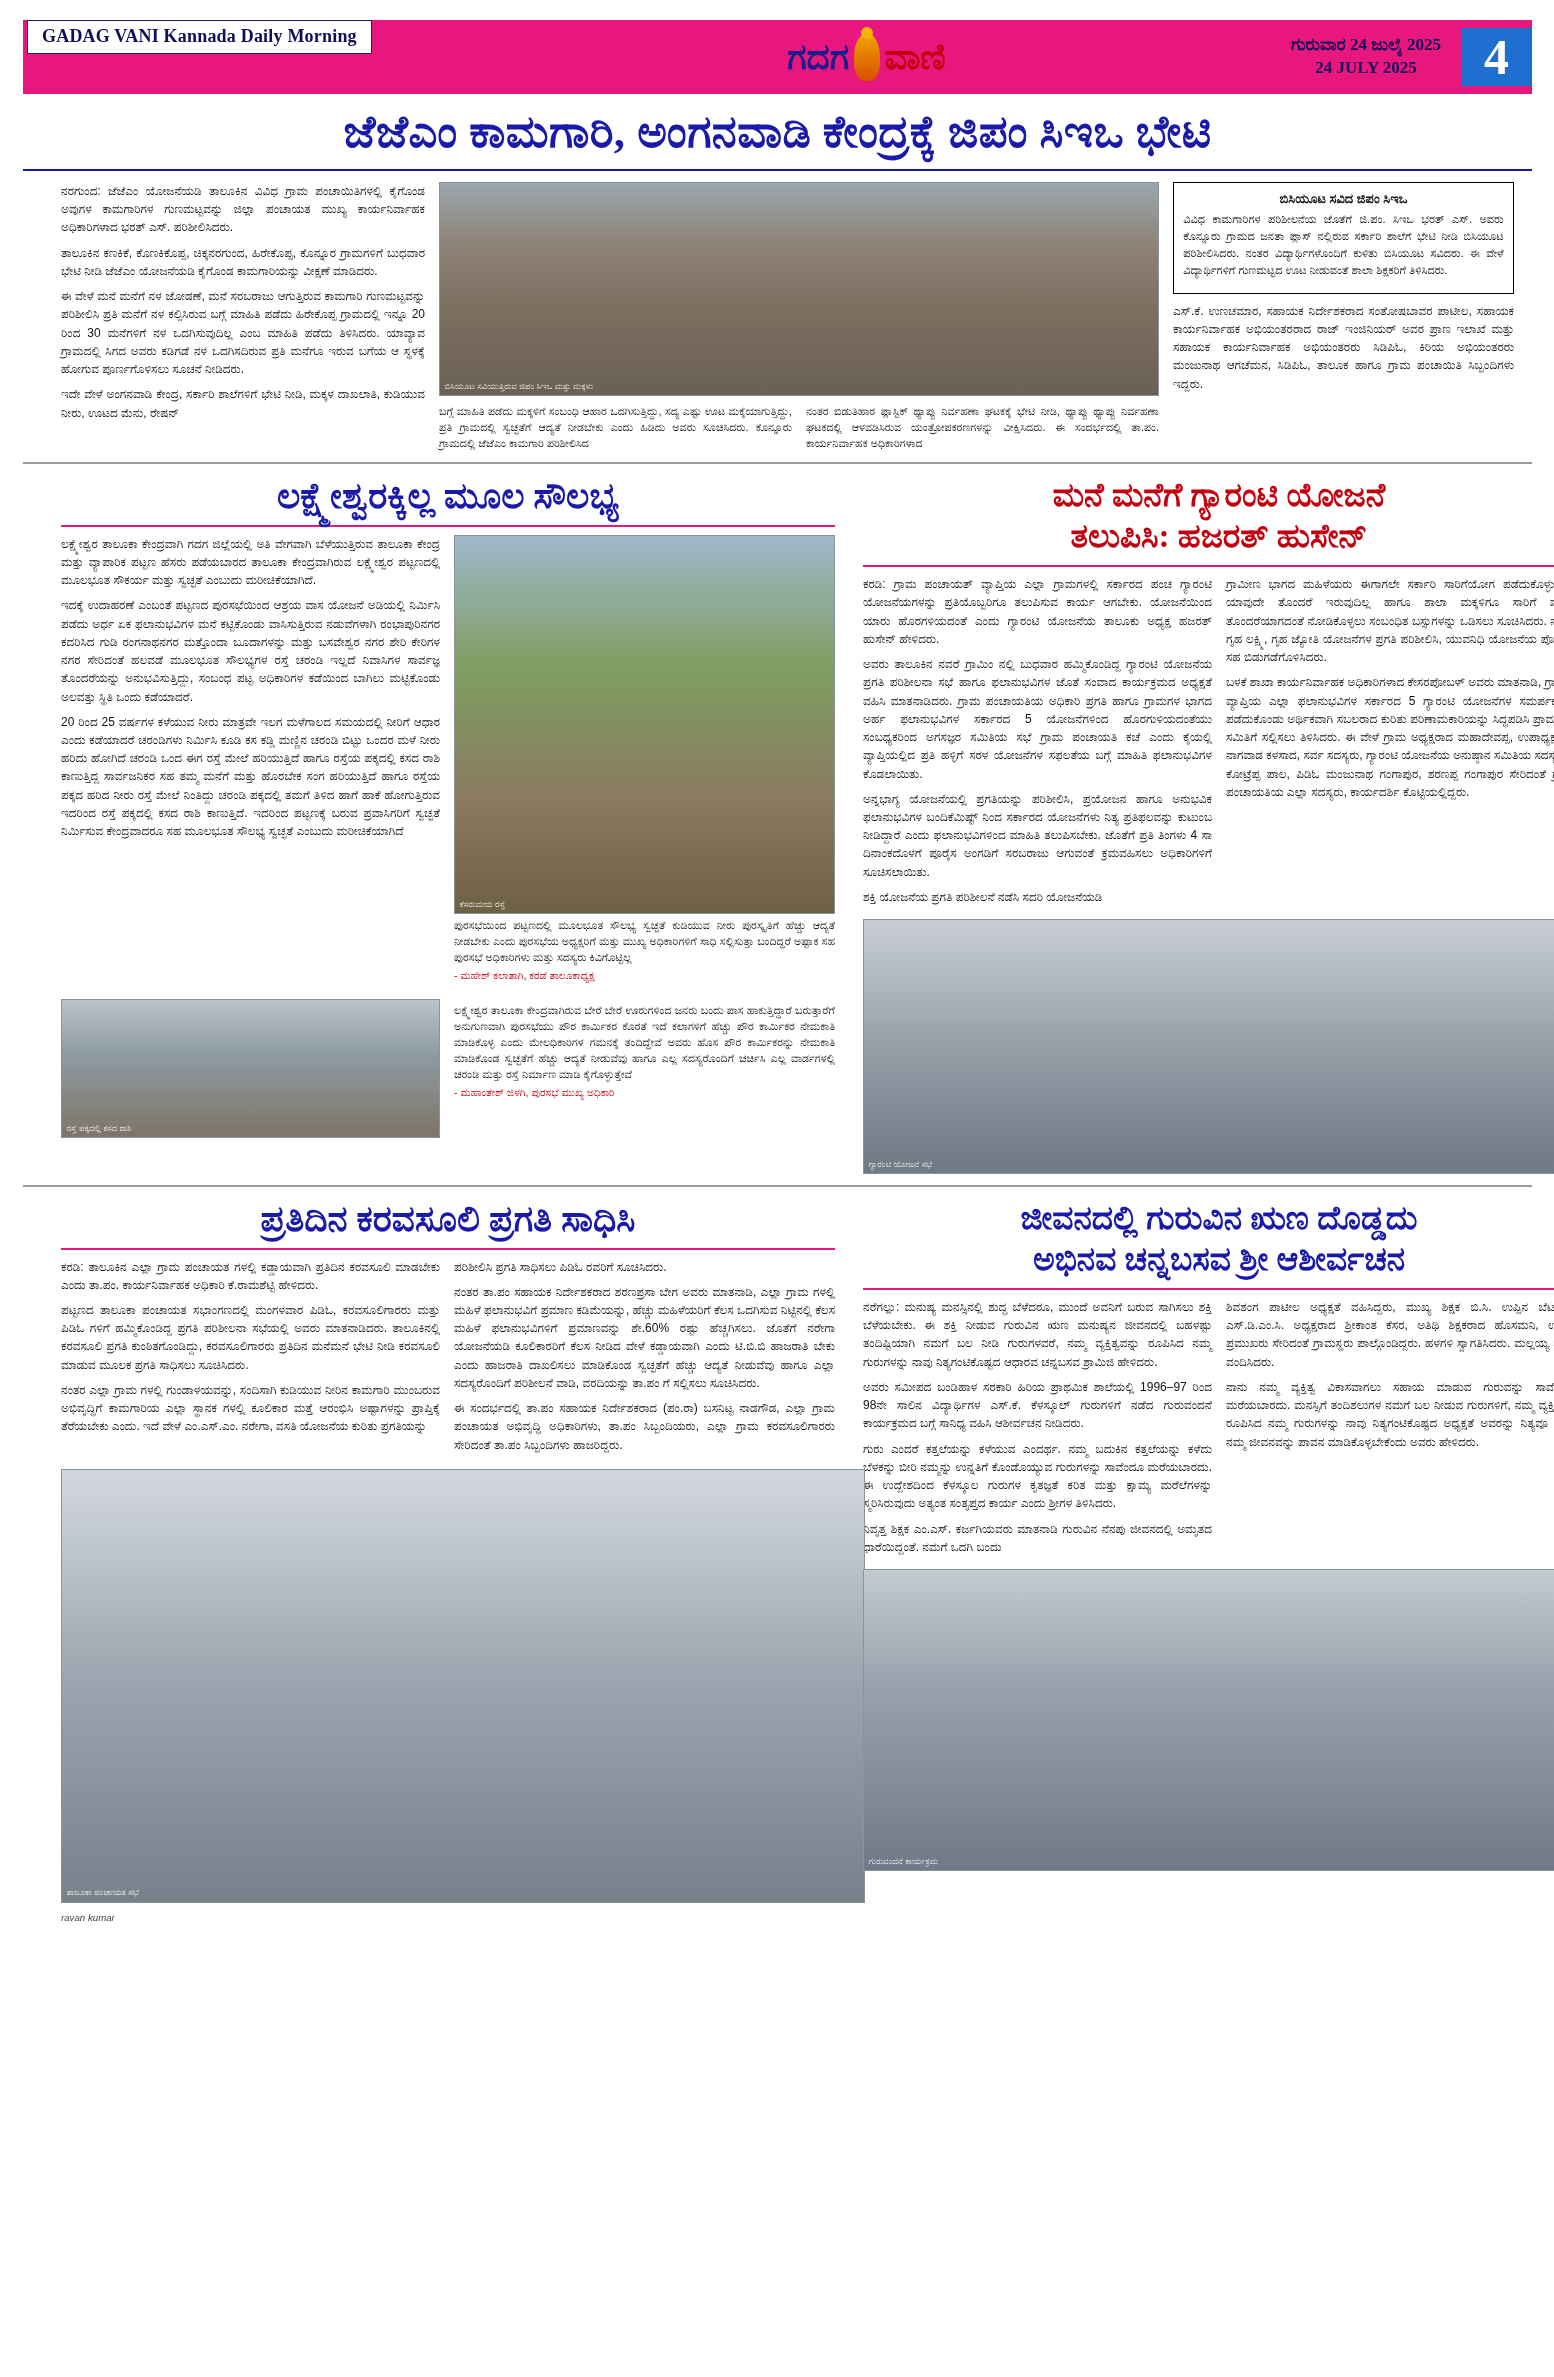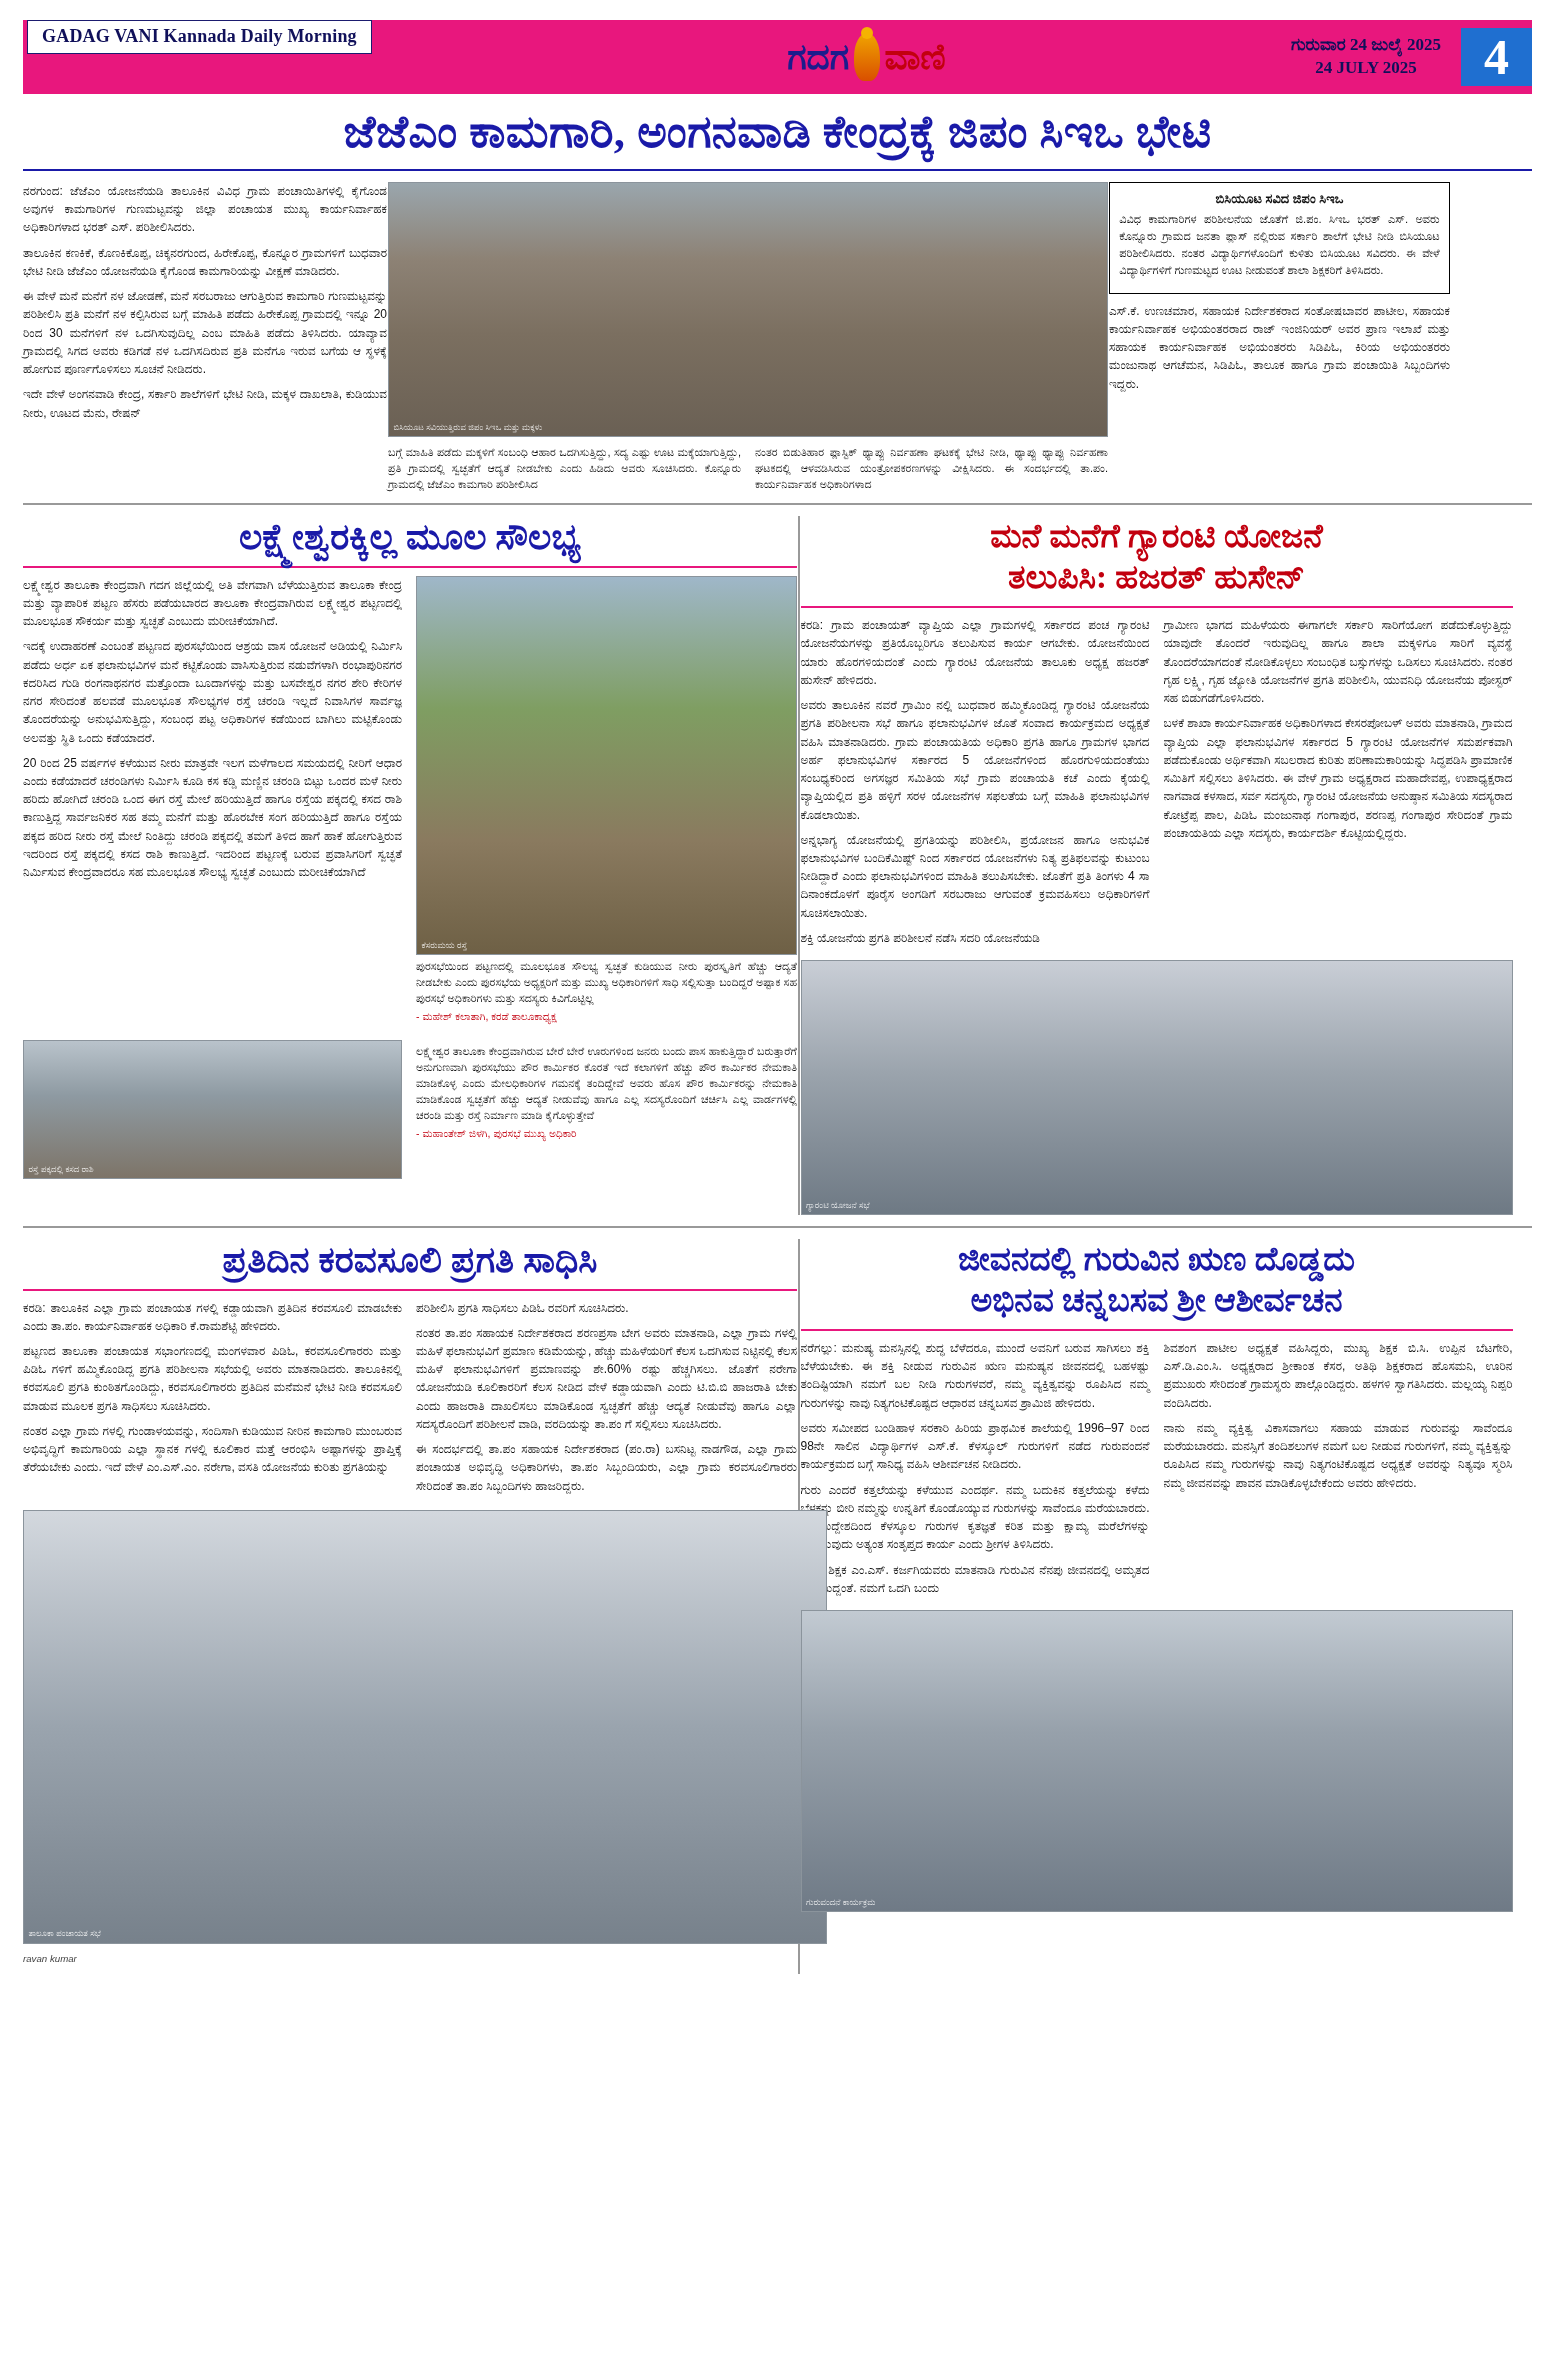--- a/index.html
+++ b/index.html
@@ -116,21 +116,21 @@
     font-weight: bold;
     padding: 12.4px 0 9.3px 0;
     font-family: "Liberation Serif", serif;
     letter-spacing: 0.4px;
   }
   .rule-thin { height:2.3px; background:#1a1aa8; margin-bottom: 11px;}
   .rule-grey { height:1.5px; background:#999; margin:11px 0;}
   .rule-pink { height:2.3px; background:#e8177d; margin:7.7px 0;}
 
   
-  .cols { display:flex; gap:1px; }
+  .cols { display:flex; gap:14px;margin-left:38px; }
   .col { }
   p.body {
     font-size: 12px;
     line-height: 1.52;
     text-align: justify;
     margin: 0 0 7px 0;
     color:#111;
   }
   .cap {
     font-size: 11px;
@@ -210,21 +210,21 @@
   <div class="cols">
 
     <div class="col" style="width:364px">
       <p class="body">ನರಗುಂದ: ಜೆಜೆಎಂ ಯೋಜನೆಯಡಿ ತಾಲೂಕಿನ ವಿವಿಧ ಗ್ರಾಮ ಪಂಚಾಯಿತಿಗಳಲ್ಲಿ ಕೈಗೊಂಡ ಅವುಗಳ ಕಾಮಗಾರಿಗಳ ಗುಣಮಟ್ಟವನ್ನು ಜಿಲ್ಲಾ ಪಂಚಾಯತ ಮುಖ್ಯ ಕಾರ್ಯನಿರ್ವಾಹಕ ಅಧಿಕಾರಿಗಳಾದ ಭರತ್ ಎಸ್. ಪರಿಶೀಲಿಸಿದರು.</p>
       <p class="body">ತಾಲೂಕಿನ ಕಣಕಿಕೆ, ಕೊಣಕಿಕೊಪ್ಪ, ಚಿಕ್ಕನರಗುಂದ, ಹಿರೇಕೊಪ್ಪ, ಕೊನ್ನೂರ ಗ್ರಾಮಗಳಿಗೆ ಬುಧವಾರ ಭೇಟಿ ನೀಡಿ ಜೆಜೆಎಂ ಯೋಜನೆಯಡಿ ಕೈಗೊಂಡ ಕಾಮಗಾರಿಯನ್ನು ವೀಕ್ಷಣೆ ಮಾಡಿದರು.</p>
       <p class="body">ಈ ವೇಳೆ ಮನೆ ಮನೆಗೆ ನಳ ಜೋಡಣೆ, ಮನೆ ಸರಬರಾಜು ಆಗುತ್ತಿರುವ ಕಾಮಗಾರಿ ಗುಣಮಟ್ಟವನ್ನು ಪರಿಶೀಲಿಸಿ ಪ್ರತಿ ಮನೆಗೆ ನಳ ಕಲ್ಪಿಸಿರುವ ಬಗ್ಗೆ ಮಾಹಿತಿ ಪಡೆದು ಹಿರೇಕೊಪ್ಪ ಗ್ರಾಮದಲ್ಲಿ ಇನ್ನೂ 20 ರಿಂದ 30 ಮನೆಗಳಿಗೆ ನಳ ಒದಗಿಸುವುದಿಲ್ಲ ಎಂಬ ಮಾಹಿತಿ ಪಡೆದು ತಿಳಿಸಿದರು. ಯಾವ್ಯಾವ ಗ್ರಾಮದಲ್ಲಿ ಸಿಗದ ಅವರು ಕಡಿಗಡೆ ನಳ ಒದಗಿಸದಿರುವ ಪ್ರತಿ ಮನೆಗೂ ಇರುವ ಬಗೆಯ ಆ ಸ್ಥಳಕ್ಕೆ ಹೋಗುವ ಪೂರ್ಣಗೊಳಿಸಲು ಸೂಚನೆ ನೀಡಿದರು.</p>
       <p class="body">ಇದೇ ವೇಳೆ ಅಂಗನವಾಡಿ ಕೇಂದ್ರ, ಸರ್ಕಾರಿ ಶಾಲೆಗಳಿಗೆ ಭೇಟಿ ನೀಡಿ, ಮಕ್ಕಳ ದಾಖಲಾತಿ, ಕುಡಿಯುವ ನೀರು, ಊಟದ ಮೆನು, ರೇಷನ್</p>
     </div>
 
     <div class="col" style="width:720px">
-      <div class="photo ph-a" style="height:255px;width:720px">
+      <div class="photo ph-a" style="height:214px;width:720px">
         <span class="ph-label">ಬಿಸಿಯೂಟ ಸವಿಯುತ್ತಿರುವ ಜಿಪಂ ಸಿಇಒ ಮತ್ತು ಮಕ್ಕಳು</span>
       </div>
       <div style="display:flex;gap:14px;margin-top:3.1px">
         <p class="cap" style="width:353px">ಬಗ್ಗೆ ಮಾಹಿತಿ ಪಡೆದು ಮಕ್ಕಳಿಗೆ ಸಂಬಂಧಿ ಆಹಾರ ಒದಗಿಸುತ್ತಿದ್ದು, ಸದ್ಯ ಎಷ್ಟು ಊಟ ಮಕ್ಕೆಯಾಗುತ್ತಿದ್ದು, ಪ್ರತಿ ಗ್ರಾಮದಲ್ಲಿ ಸ್ವಚ್ಛತೆಗೆ ಆದ್ಯತೆ ನೀಡಬೇಕು ಎಂದು ಹಿಡಿದು ಅವರು ಸೂಚಿಸಿದರು. ಕೊನ್ನೂರು ಗ್ರಾಮದಲ್ಲಿ ಜೆಜೆಎಂ ಕಾಮಗಾರಿ ಪರಿಶೀಲಿಸಿದ</p>
         <p class="cap" style="width:353px">ನಂತರ ಬಿಡುತಿಹಾರ ಪ್ಲಾಸ್ಟಿಕ್ ಥ್ಯಾಪ್ಪು ನಿರ್ವಹಣಾ ಘಟಕಕ್ಕೆ ಭೇಟಿ ನೀಡಿ, ಥ್ಯಾಪ್ಪು ಥ್ಯಾಪ್ಪು ನಿರ್ವಹಣಾ ಘಟಕದಲ್ಲಿ ಆಳವಡಿಸಿರುವ ಯಂತ್ರೋಪಕರಣಗಳನ್ನು ವೀಕ್ಷಿಸಿದರು. ಈ ಸಂದರ್ಭದಲ್ಲಿ ತಾ.ಪಂ. ಕಾರ್ಯನಿರ್ವಾಹಕ ಅಧಿಕಾರಿಗಳಾದ</p>
       </div>
     </div>
 
     <div class="col" style="width:341px">
       <div class="sidebox">

